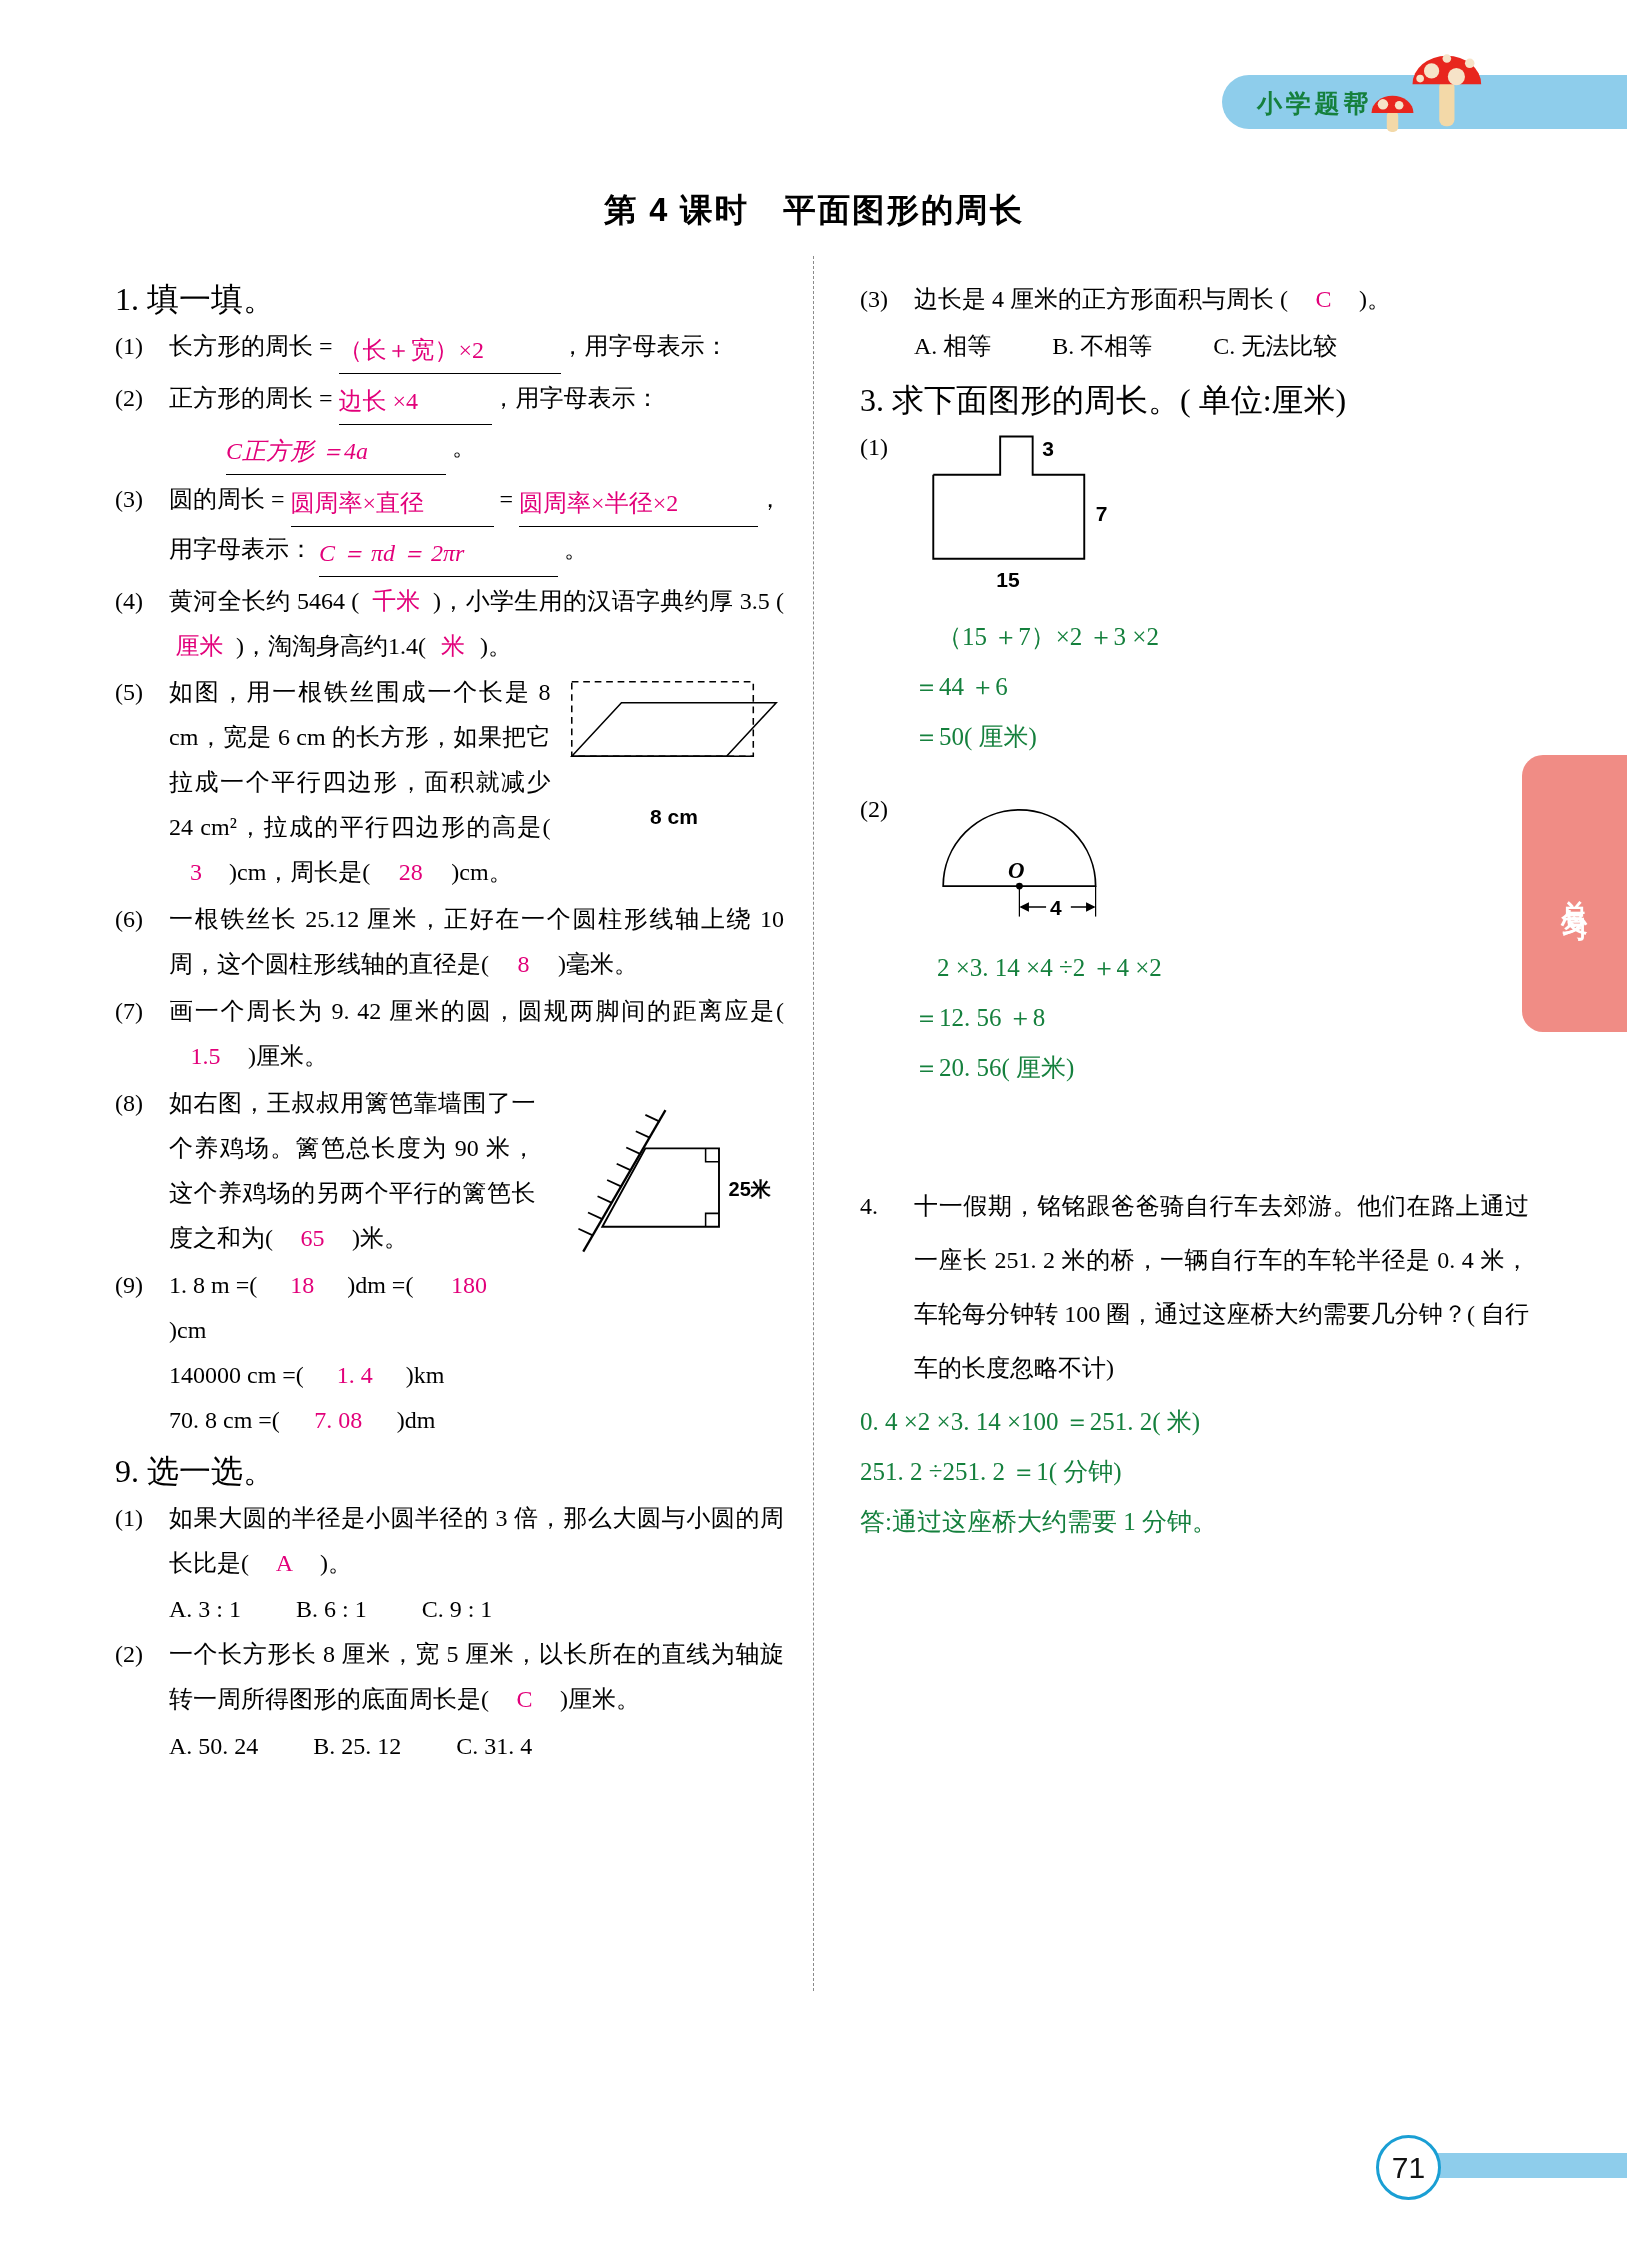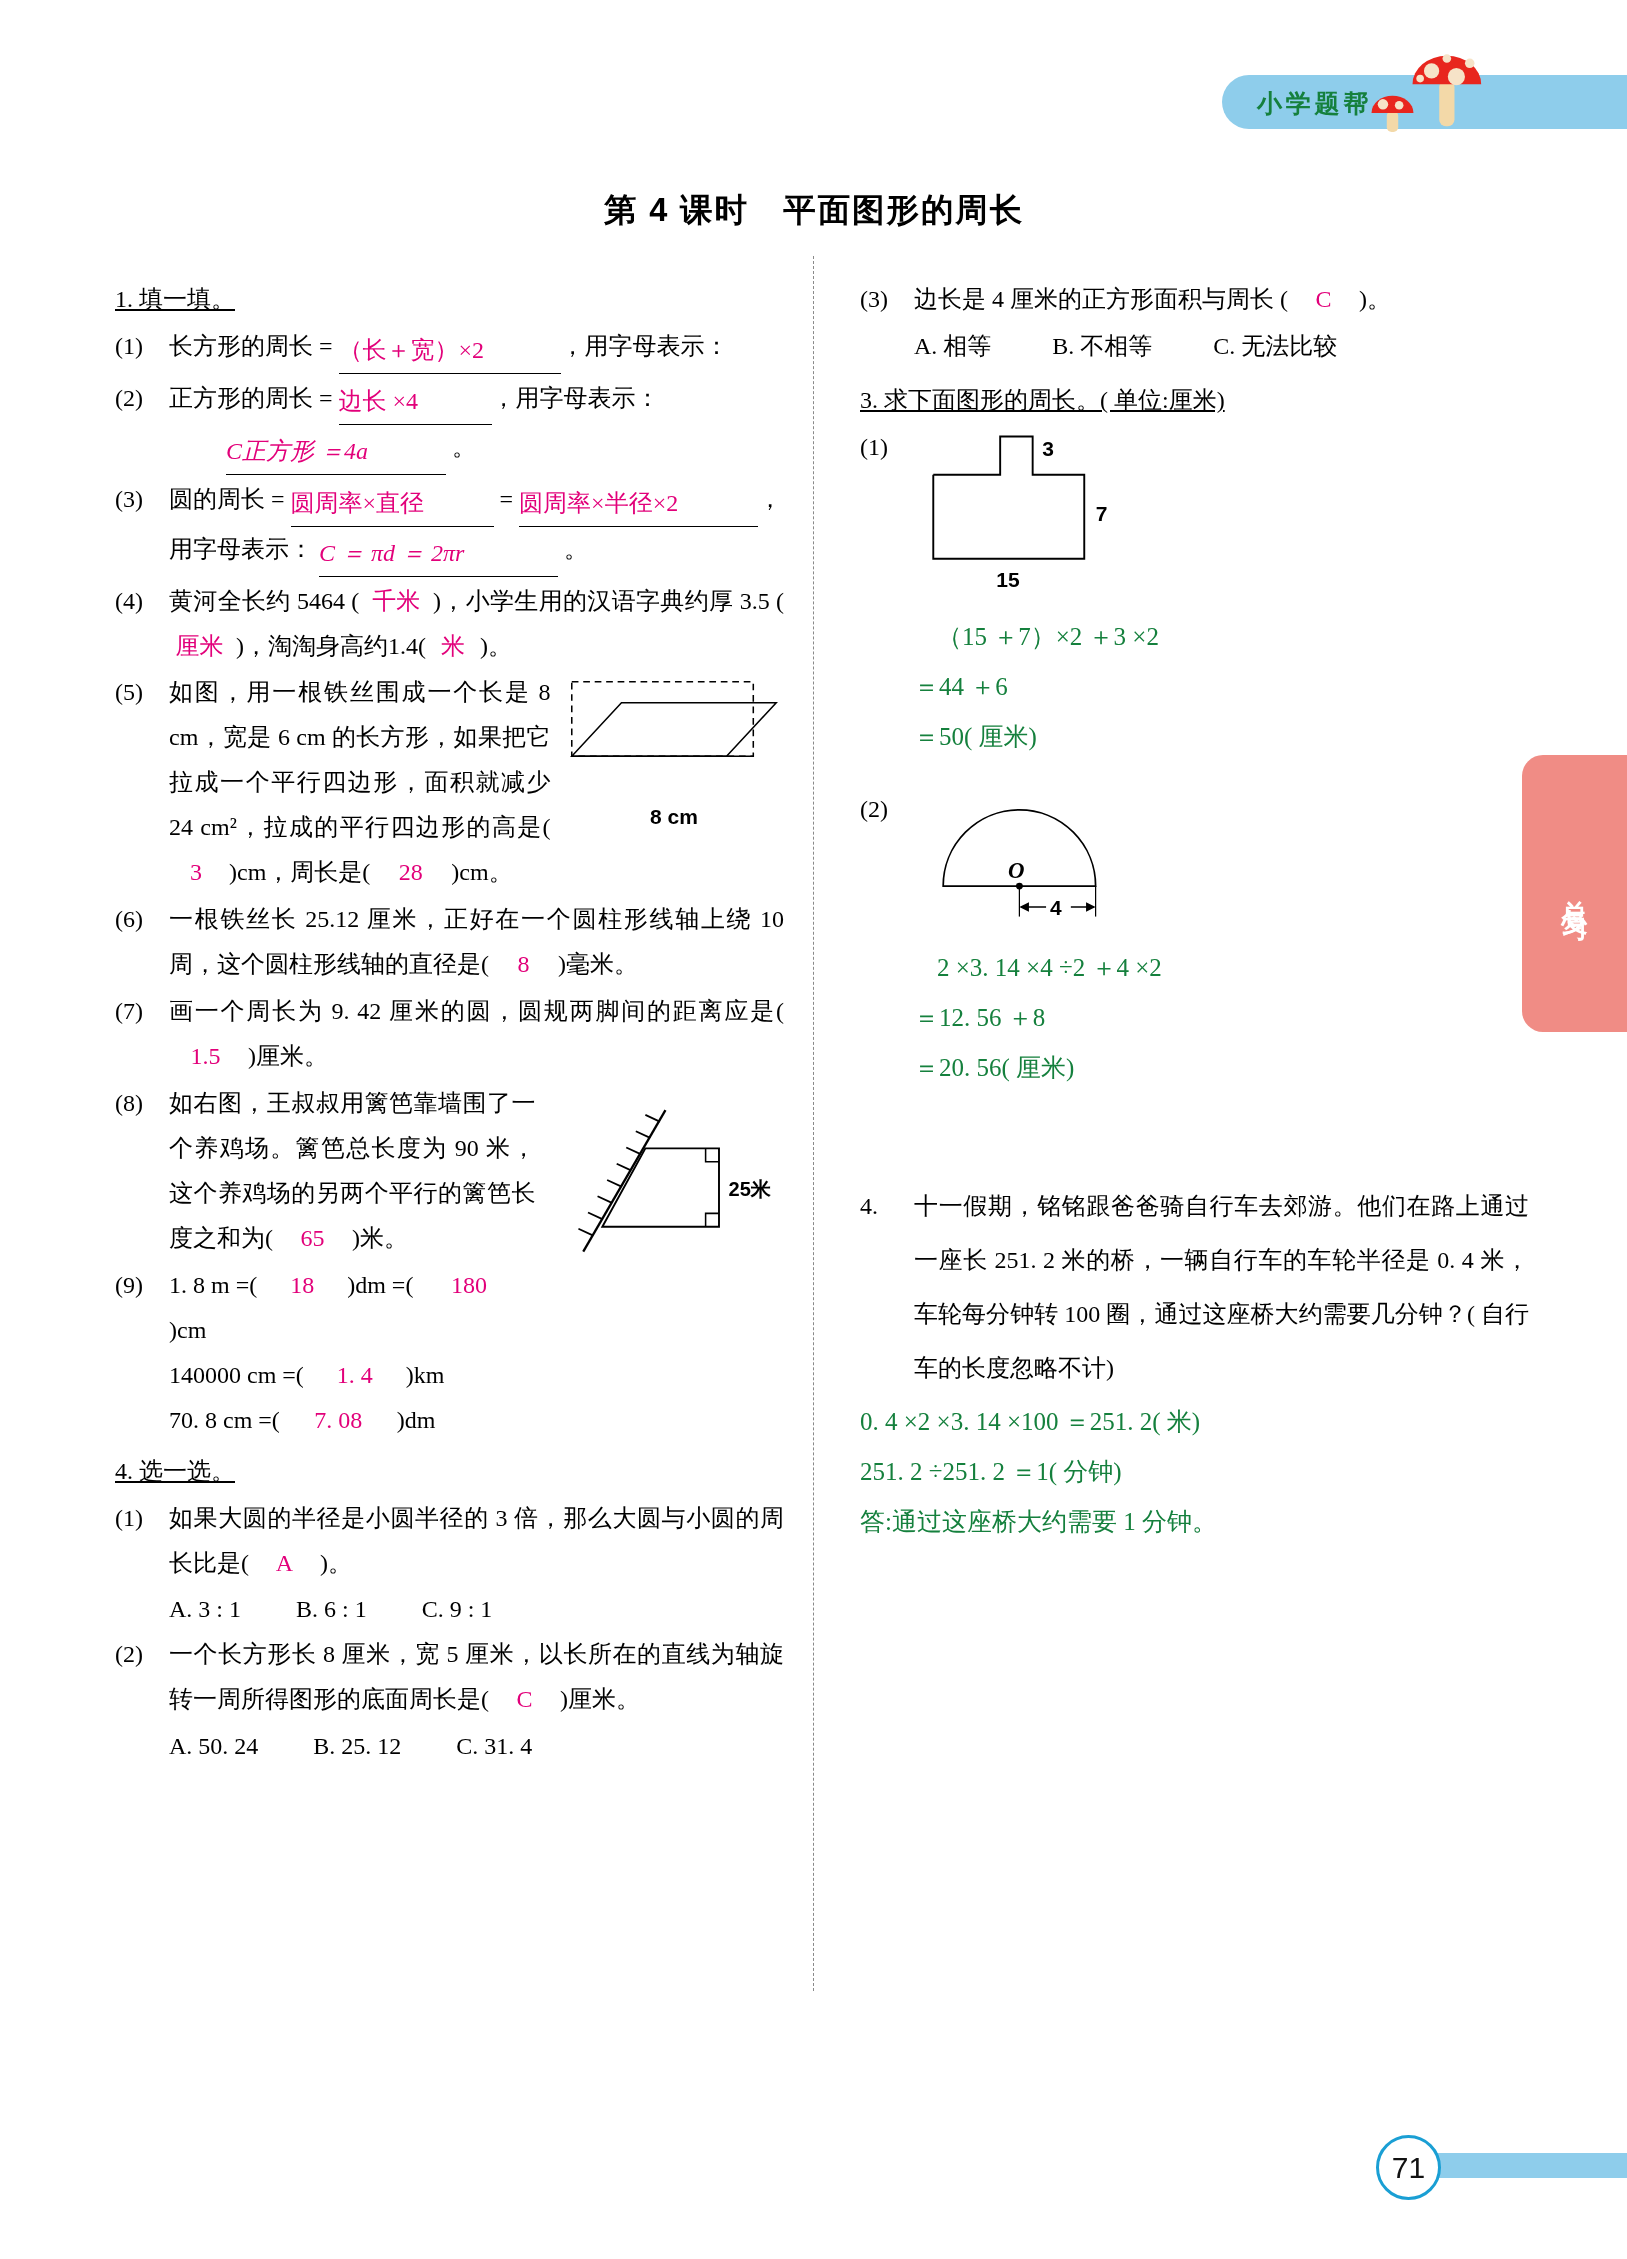--- a/index.html
+++ b/index.html
@@ -26,21 +26,21 @@
     font-family:"Liberation Sans","DejaVu Sans",sans-serif;
     font-size:32.5px;font-weight:700;letter-spacing:1.9px;
   }
   .divider{
     position:absolute;left:813px;top:256px;width:0;height:1735px;
     border-left:1px dashed #8a8a8a;
   }
   .col{position:absolute;top:277px;font-size:24px;line-height:45px;}
   .col-left{left:115px;width:669px;}
   .col-right{left:860px;width:669px;}
-  .q-head{font-size:24px;margin-bottom:1.9px;text-decoration:underline;}
+  .q-head{font-size:32px;margin-bottom:1.9px;}
   .item{position:relative;padding-left:54px;margin-bottom:1.9px;}
   .item > .lbl{position:absolute;left:0;top:0;}
   .para{text-align:justify;}
   .ansb{color:#e2007a;font-family:"Liberation Serif","DejaVu Serif",serif;font-style:italic;}
   .blank{
     display:inline-block;border-bottom:1.4px solid #000;text-align:left;
     color:#e2007a;vertical-align:-3.8px;
   }
   .paren-ans{display:inline-block;min-width:61px;text-align:center;color:#e2007a;}
   .opts{display:flex;gap:55px;padding-left:54px;}
@@ -206,21 +206,21 @@
       <span class="paren-ans" style="min-width:90px">1. 4</span>
       <span>)km</span>
     </div>
     <div>
       <span>70. 8 cm =(</span>
       <span class="paren-ans" style="min-width:105px">7. 08</span>
       <span>)dm</span>
     </div>
   </div>
 
-  <div class="q-head" style="margin-top:5.7px;">4. 选一选。</div>
+  <div class="q-head" style="margin-top:5.7px;">9. 选一选。</div>
 
   <div class="item para">
     <span class="lbl">(1)</span>
     <span>如果大圆的半径是小圆半径的 3 倍，那么大圆与小圆的周长比是(</span>
     <span class="paren-ans" style="min-width:59px">A</span>
     <span>)。</span>
   </div>
   <div class="opts">
     <span>A. 3 : 1</span>
     <span>B. 6 : 1</span>

